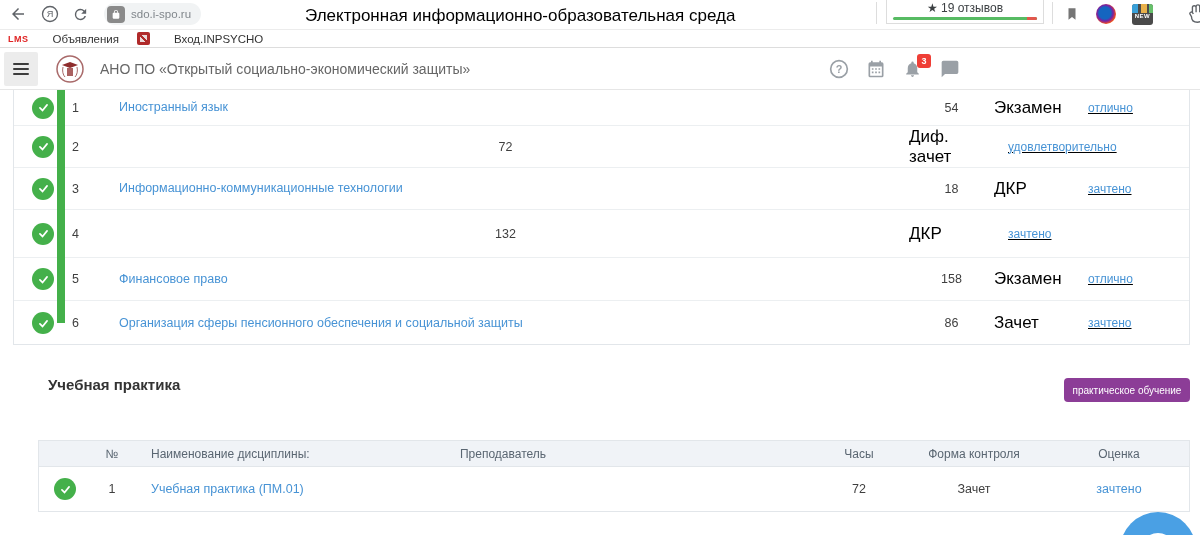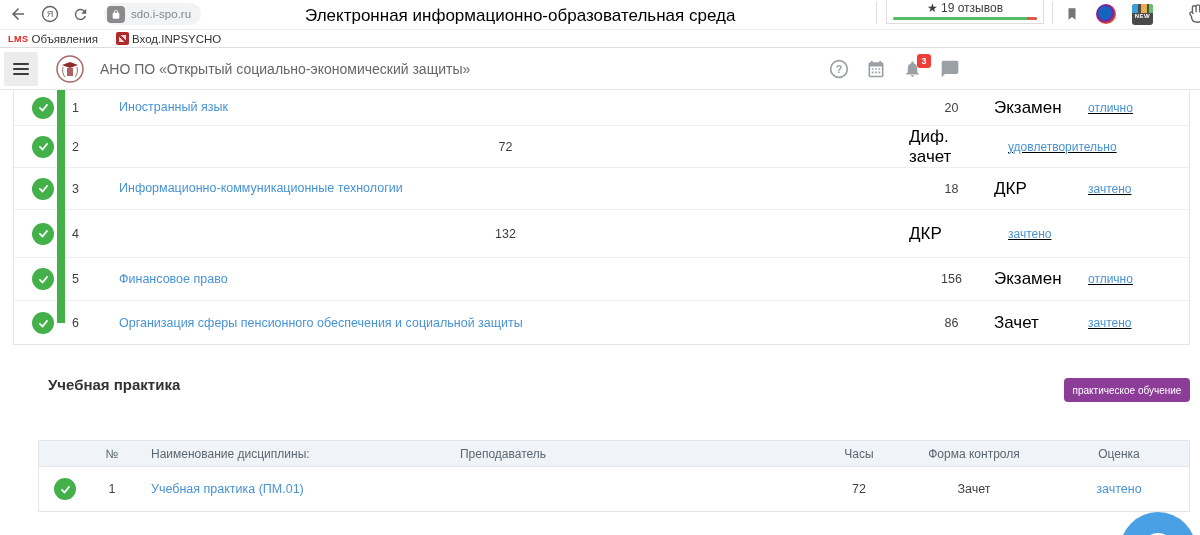--- a/index.html
+++ b/index.html
@@ -19,21 +19,21 @@
   .reviews-bar { position:absolute; left:6px; right:6px; bottom:3px; height:3px; background:#57bb63; border-radius:2px; }
   .reviews-bar::after { content:""; position:absolute; right:0; top:0; width:10px; height:3px; background:#e2574c; border-radius:0 2px 2px 0; }
   .ext-circle { position:absolute; left:1096px; top:4px; width:20px; height:20px; border-radius:50%; background:radial-gradient(circle at 45% 45%, #1565c0 0 38%, #7b1fa2 52%, #f4511e 70%, #ffb300 85%); cursor:pointer; }
   .ext-new { position:absolute; left:1132px; top:4px; width:21px; height:21px; border-radius:3px; background:#4a4a4a; overflow:hidden; cursor:pointer; }
   .ext-new .px { height:9px; background:linear-gradient(90deg,#3aa0d8 0 30%, #4a4a4a 30% 45%, #e8b04a 45% 70%, #4a4a4a 70% 80%, #67c06b 80%); }
   .ext-new .lbl { font-size:6px; font-weight:bold; color:#fff; text-align:center; letter-spacing:.5px; }
   .hand-ic { position:absolute; left:1186px; top:2px; color:#5f6368; }
 
   
   .bookmarks-bar { position:absolute; left:0; top:30px; width:1200px; height:18px; background:#fff; border-bottom:1px solid #ddd; display:flex; align-items:center; gap:18px; padding:0 8px; }
-  .bm-item { display:flex; align-items:center; gap:3px; font-size:11.5px; color:#333; cursor:pointer; }
+  .bm-item { display:flex; align-items:center; gap:24px; font-size:11.5px; color:#333; cursor:pointer; }
   .lms-logo { color:#e02424; font-weight:bold; font-size:9px; letter-spacing:.5px; }
   .emblem { width:13px; height:13px; background:#b02a2a; border-radius:2px; position:relative; }
   .emblem::after { content:""; position:absolute; inset:3px; background:linear-gradient(45deg,#e9dada 0 40%, #b02a2a 40% 60%, #e9dada 60%); }
 
   
   .app-header { position:absolute; left:0; top:48px; width:1200px; height:42px; background:#fff; border-bottom:1px solid #e6e6e6; display:flex; align-items:center; }
   .hamburger { position:absolute; left:4px; top:4px; width:34px; height:34px; background:#ececec; border-radius:2px; display:flex; flex-direction:column; align-items:center; justify-content:center; gap:3px; cursor:pointer; }
   .hamburger span { width:16px; height:2px; background:#3c3c3c; border-radius:1px; }
   .college-logo { position:absolute; left:55px; top:6px; width:30px; height:30px; }
   .college-name { position:absolute; left:100px; top:13px; font-size:14px; color:#666; }
@@ -190,21 +190,21 @@
     <div class="course-row">
       <div class="chk-cell">
           <span class="chk">
             <svg width="13" height="13" viewBox="0 0 20 20">
               <polyline points="4.5,10.5 8.5,14.5 15.5,6" fill="none" stroke="#fff" stroke-width="2.6" stroke-linecap="round"></polyline>
             </svg>
           </span>
         </div>
       <div class="num-cell">1</div>
       <div class="name-cell"><a class="link">Иностранный язык</a></div>
-      <div class="hours-cell">20</div>
+      <div class="hours-cell">54</div>
       <div class="ctrl-cell">Экзамен</div>
       <div class="grade-cell"><a class="link">отлично</a></div>
     </div>
 
     <div class="course-row">
       <div class="chk-cell">
           <span class="chk">
             <svg width="13" height="13" viewBox="0 0 20 20">
               <polyline points="4.5,10.5 8.5,14.5 15.5,6" fill="none" stroke="#fff" stroke-width="2.6" stroke-linecap="round"></polyline>
             </svg>
@@ -248,21 +248,21 @@
     <div class="course-row">
       <div class="chk-cell">
           <span class="chk">
             <svg width="13" height="13" viewBox="0 0 20 20">
               <polyline points="4.5,10.5 8.5,14.5 15.5,6" fill="none" stroke="#fff" stroke-width="2.6" stroke-linecap="round"></polyline>
             </svg>
           </span>
         </div>
       <div class="num-cell">5</div>
       <div class="name-cell"><a class="link">Финансовое право</a></div>
-      <div class="hours-cell">156</div>
+      <div class="hours-cell">158</div>
       <div class="ctrl-cell">Экзамен</div>
       <div class="grade-cell"><a class="link">отлично</a></div>
     </div>
 
     <div class="course-row">
       <div class="chk-cell">
           <span class="chk">
             <svg width="13" height="13" viewBox="0 0 20 20">
               <polyline points="4.5,10.5 8.5,14.5 15.5,6" fill="none" stroke="#fff" stroke-width="2.6" stroke-linecap="round"></polyline>
             </svg>

